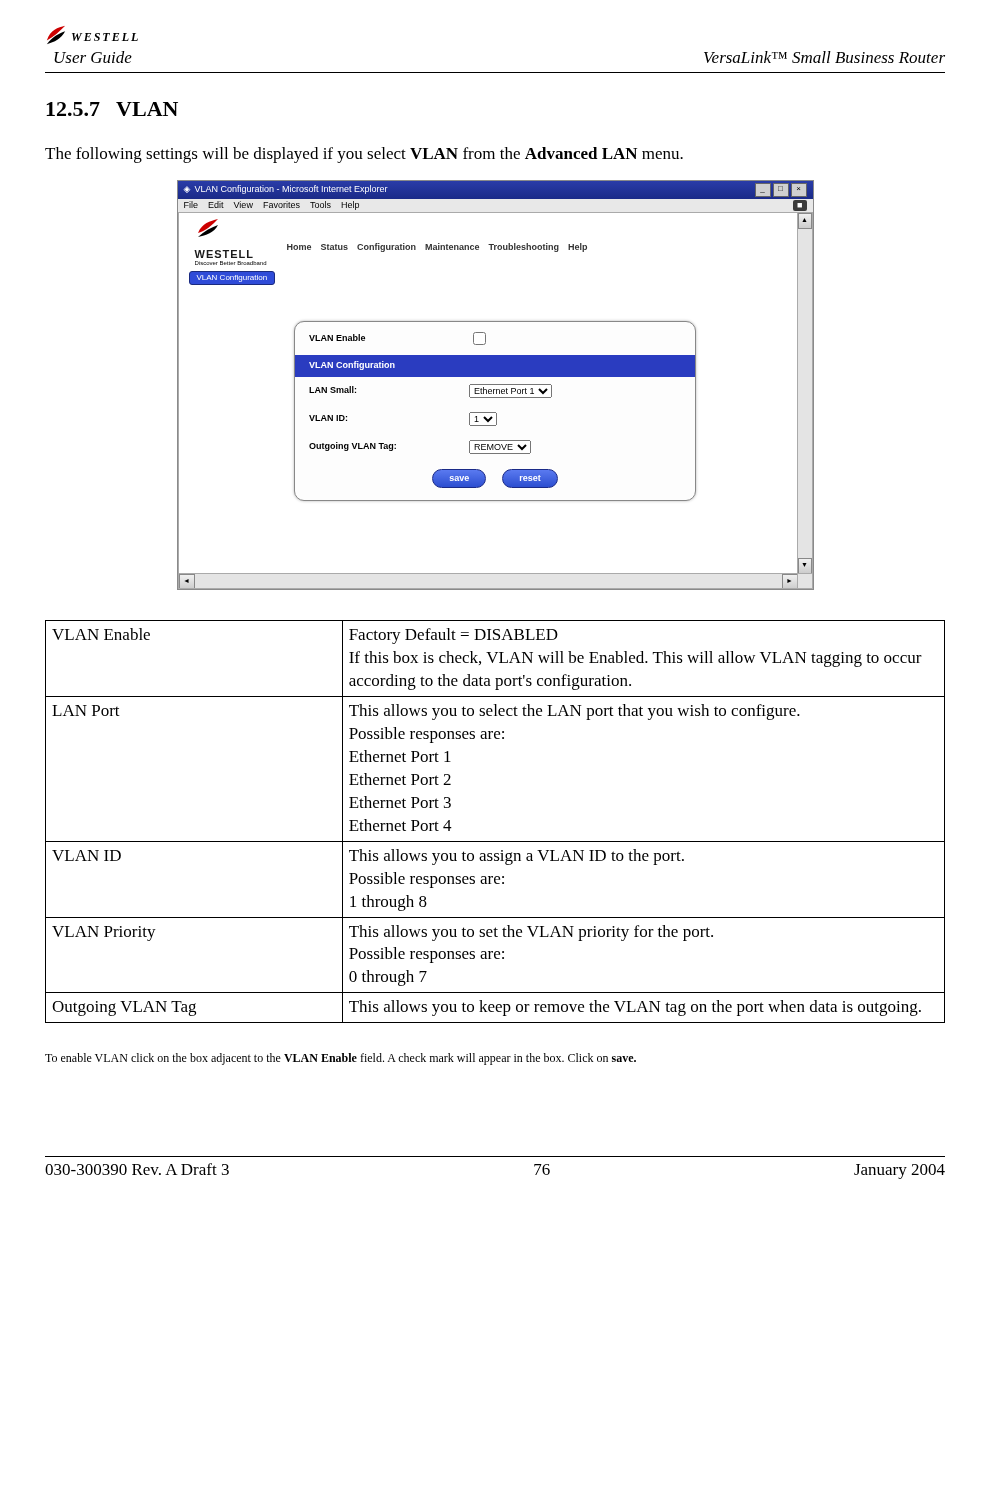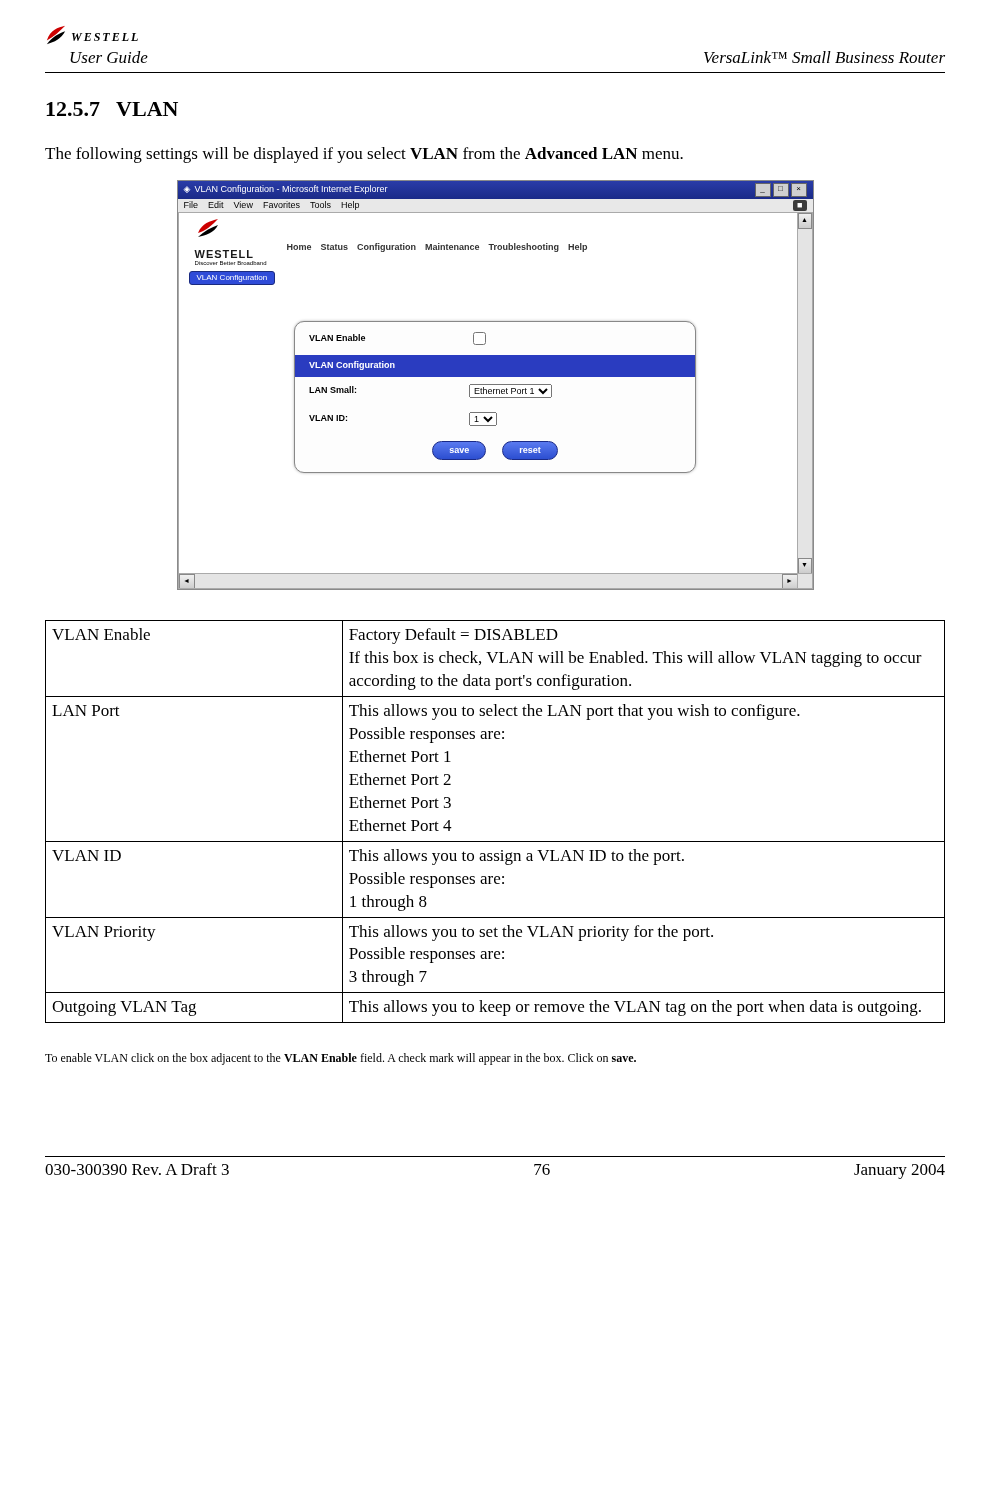--- a/index.html
+++ b/index.html
@@ -36,21 +36,21 @@
     position: absolute;
     left: 0;
     top: -6px;
     width: 22px;
     height: 22px;
   }
   .header-left-sub {
     font-style: italic;
     font-size: 17px;
     margin-top: 2px;
-    margin-left: 24px;
+    margin-left: 8px;
   }
   .header-right {
     font-style: italic;
     font-size: 17px;
     text-align: right;
   }
   .rule {
     border-top: 1px solid #000;
     margin-top: 2px;
     margin-bottom: 22px;
@@ -294,20 +294,24 @@
         </div>
         <div class="card-sep">VLAN Configuration</div>
         <div class="card-row">
           <div class="lbl">LAN Small:</div>
           <div class="ctrl"><select><option>Ethernet Port 1</option></select></div>
         </div>
         <div class="card-row">
           <div class="lbl">VLAN ID:</div>
           <div class="ctrl"><select><option>1</option></select></div>
         </div>
+        <div class="card-row">
+          <div class="lbl">Outgoing VLAN Tag:</div>
+          <div class="ctrl"><select><option>REMOVE</option></select></div>
+        </div>
         <div class="card-actions">
           <div class="pill-btn">save</div>
           <div class="pill-btn">reset</div>
         </div>
       </div>
 
       <div class="ie-scrollbar-v">
         <div class="up">▲</div>
         <div class="down">▼</div>
       </div>
@@ -340,21 +344,21 @@
   <tr>
     <td class="col1">VLAN ID</td>
     <td style="white-space:pre-line">This allows you to assign a VLAN ID to the port.
 Possible responses are:
 1 through 8</td>
   </tr>
   <tr>
     <td class="col1">VLAN Priority</td>
     <td style="white-space:pre-line">This allows you to set the VLAN priority for the port.
 Possible responses are:
-3 through 7</td>
+0 through 7</td>
   </tr>
   <tr>
     <td class="col1">Outgoing VLAN Tag</td>
     <td style="white-space:pre-line">This allows you to keep or remove the VLAN tag on the port when data is outgoing.</td>
   </tr>
 </tbody>
   </table>
 
 <div class="closing">
   <span>To enable VLAN click on the box adjacent to the </span><span class="bold">VLAN Enable</span><span> field. A check mark will appear in the box. Click on </span><span class="bold">save.</span>

